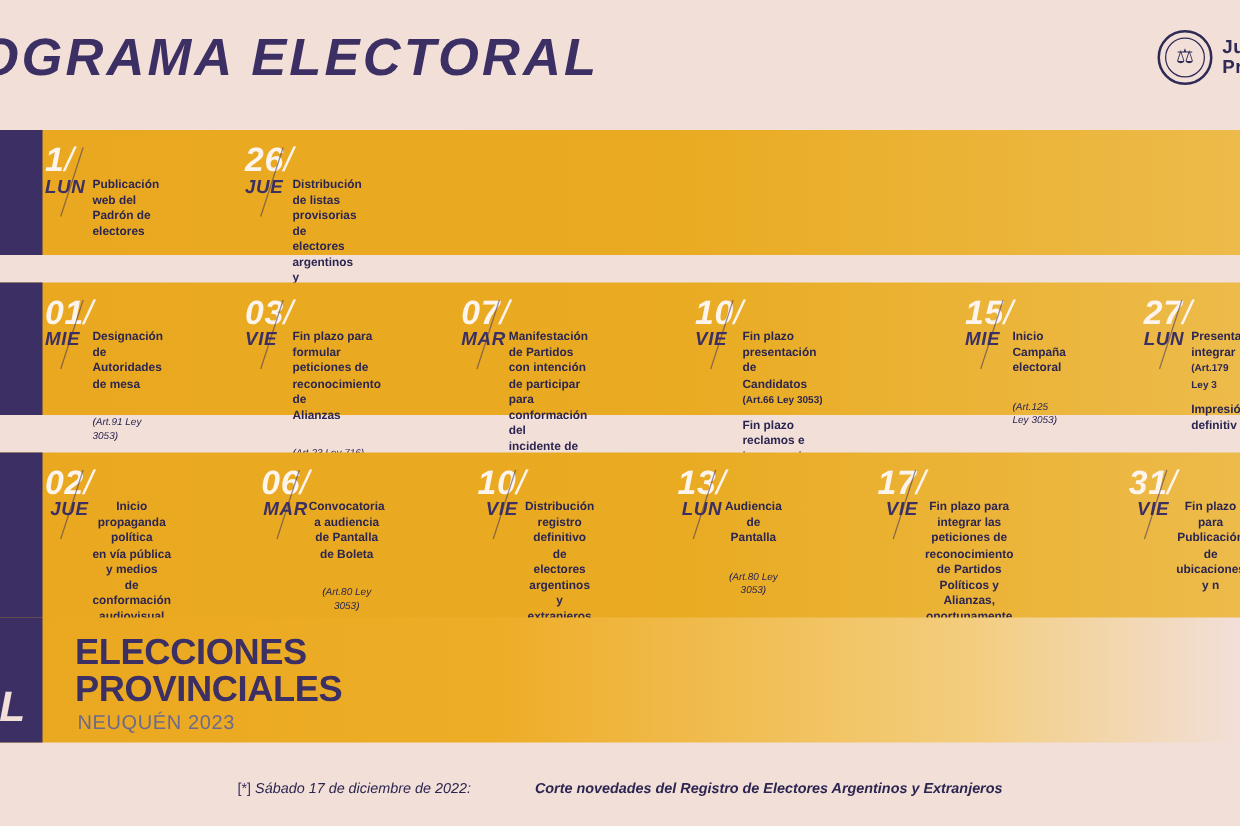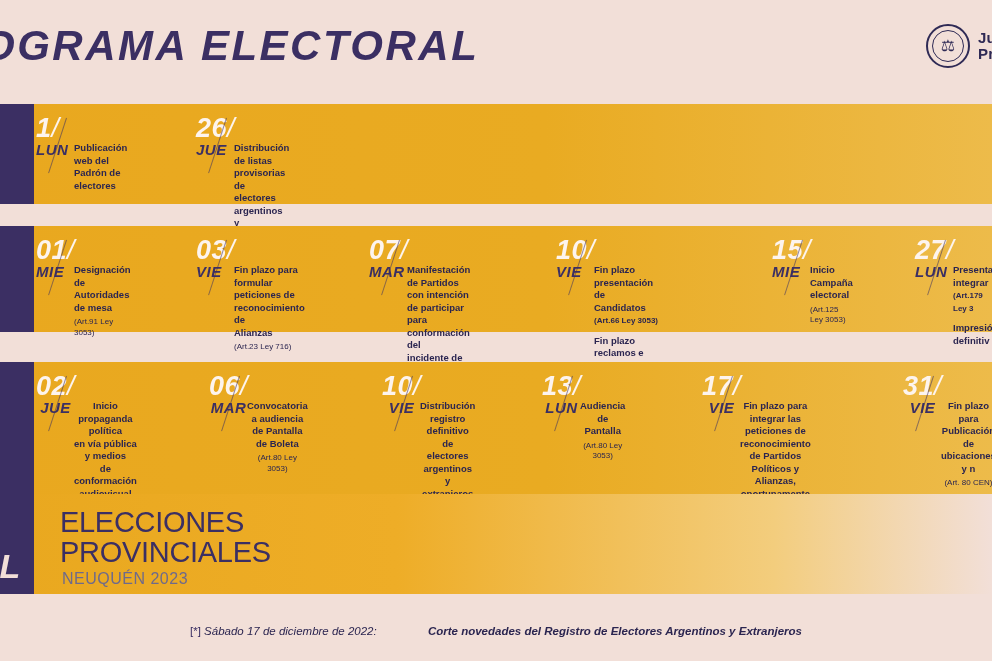--- a/index.html
+++ b/index.html
@@ -112,21 +112,22 @@
     left: 38px; top: 26px;
     font-size: 9.5px;
     line-height: 1.32;
     color: #2b2550;
     font-weight: bold;
   }
   .entry .desc .law {
     font-weight: normal;
     font-size: 8px;
     display: inline-block;
-    margin-top: 3px;
+    margin-top: 19px;
+    font-style: italic;
   }
   .entry .desc .law-inline {
     font-weight: bold;
     font-size: 8px;
   }
   .entry .desc .block2 {
     display: block;
     margin-top: 8px;
   }
 
@@ -139,21 +140,21 @@
     position: absolute; left: 0; top: 0; height: 100%; width: 34px;
     background: #3b2f63;
   }
   .footer-band .month-label {
     position: absolute; left: -10px; bottom: 8px;
     color: #f2dfd8; font-size: 34px; font-weight: bold; font-style: italic;
   }
   .elect-title {
     position: absolute; left: 60px; top: 14px;
     color: #3b2f63;
-    font-weight: normal;
+    font-weight: bold;
     font-size: 29px;
     line-height: 1.02;
     letter-spacing: -0.3px;
   }
   .elect-sub {
     position: absolute; left: 62px; top: 76px;
     color: #6e6a8c;
     font-size: 16px;
     letter-spacing: .5px;
   }

